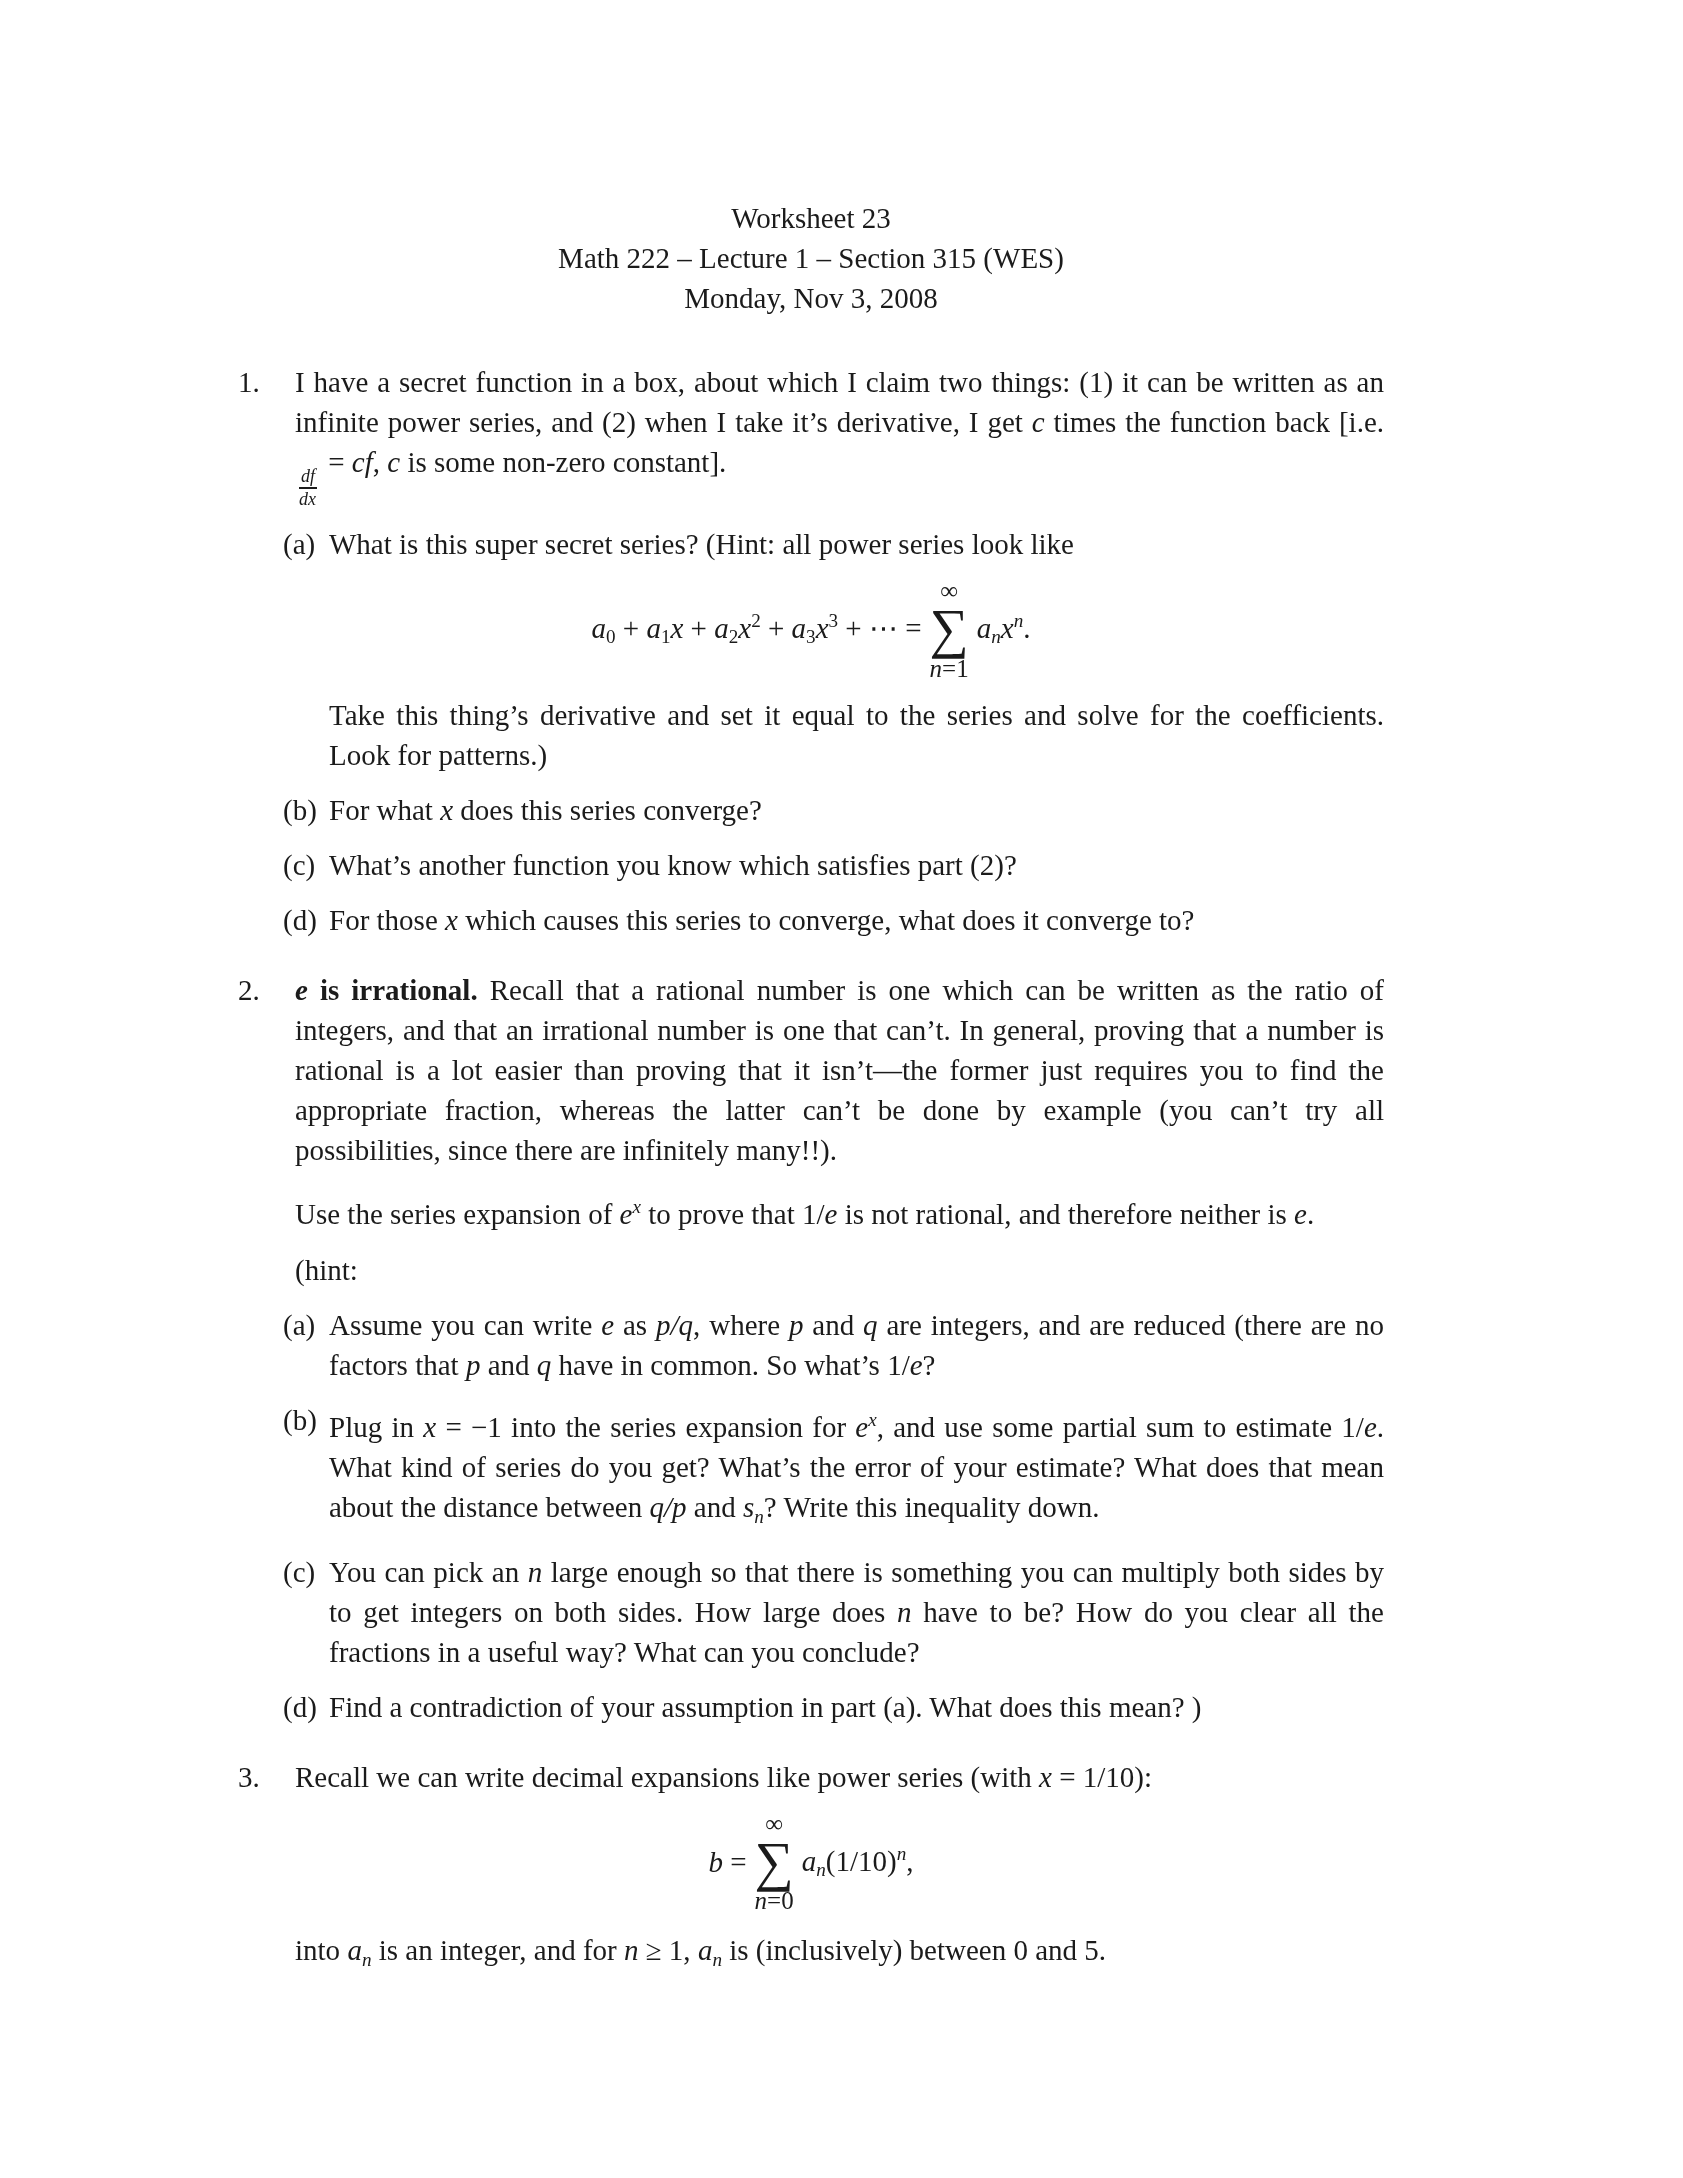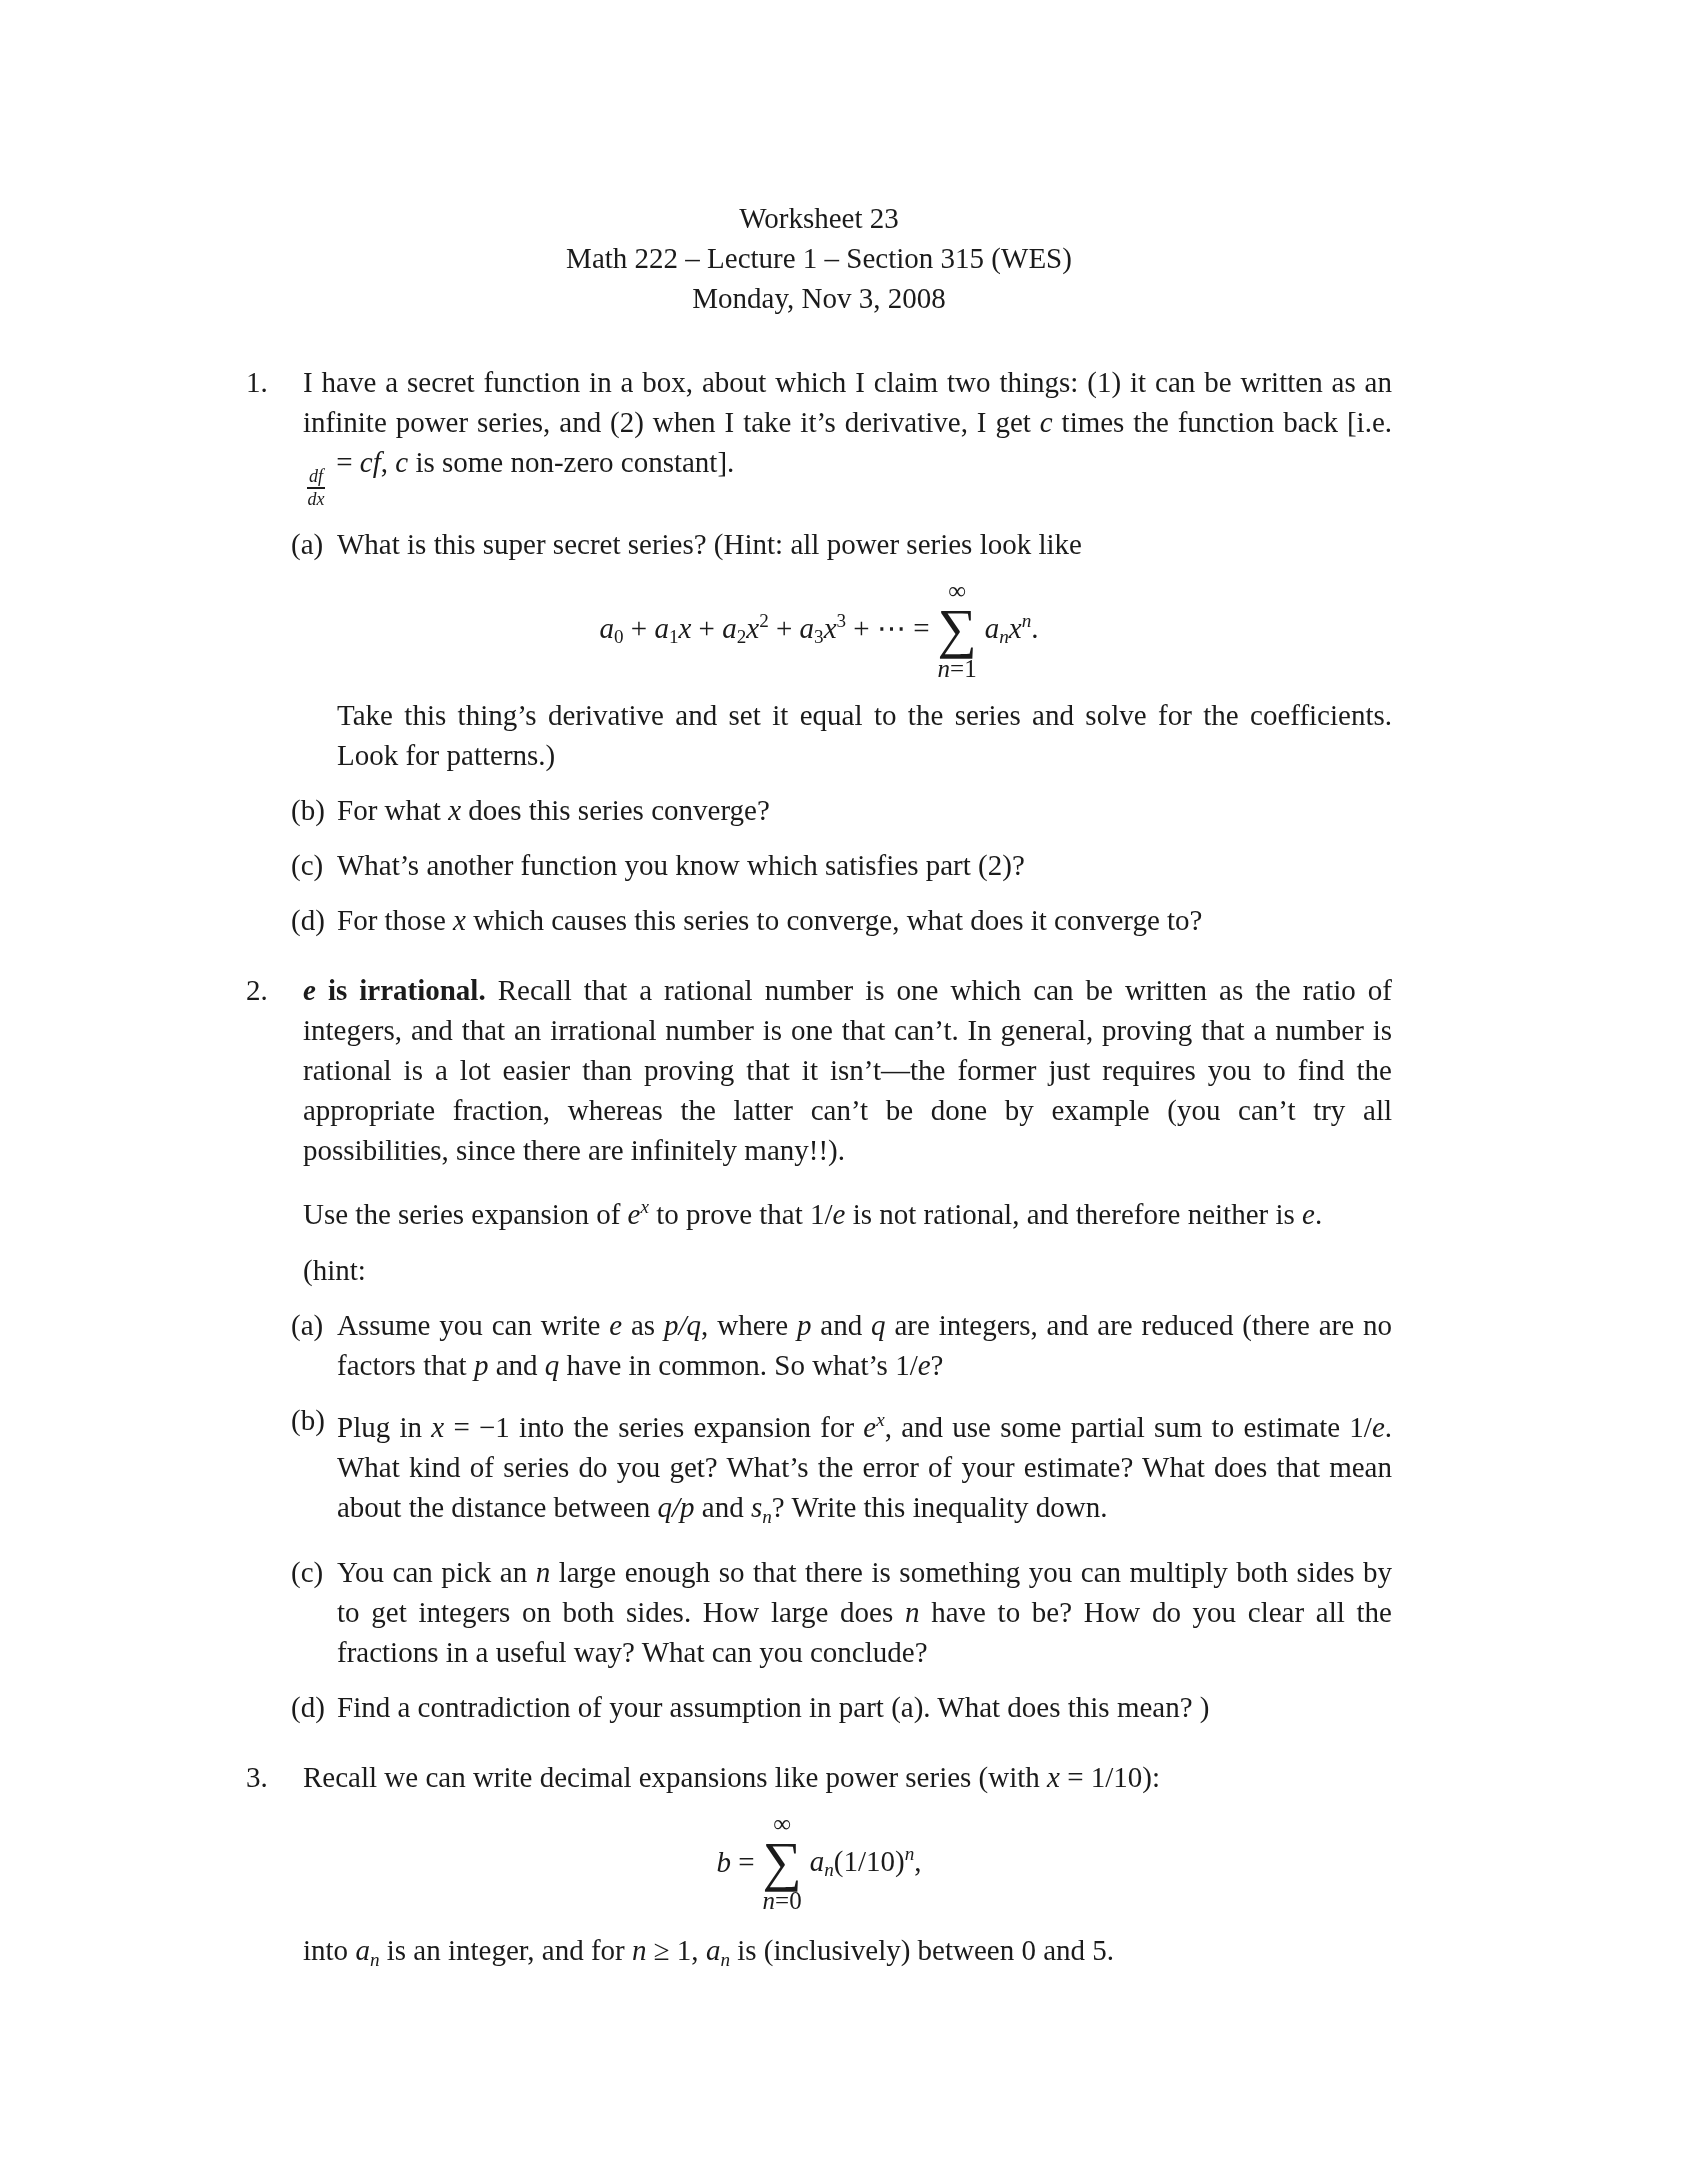--- a/index.html
+++ b/index.html
@@ -5,39 +5,39 @@
   html,body{margin:0;padding:0;background:#ffffff;}
   .page{
     position:relative;
     width:1683px;height:2178px;
     background:#ffffff;
     font-family:"Liberation Serif","DejaVu Serif",serif;
     font-size:29px;
     color:#1b1b1b;
     overflow:hidden;
   }
-  .content{position:absolute;left:246px;top:198px;width:1146px;}
+  .content{position:absolute;left:238px;top:198px;width:1146px;}
   .hdr{text-align:center;line-height:40px;}
   .hdr-title{font-weight:700;}
   .just{text-align:justify;margin:0;line-height:40px;}
   .prob{position:relative;padding-left:57px;}
   .prob-1{margin-top:44px;}
   .prob-2,.prob-3{margin-top:30px;}
   .prob-num{position:absolute;left:0;top:0;line-height:40px;}
   .subitem{position:relative;padding-left:46px;margin-left:-12px;margin-top:15px;}
   .sub-label{position:absolute;left:0;top:0;line-height:40px;}
   .para{margin-top:17px;}
   .eq{display:flex;justify-content:center;align-items:center;margin-top:14px;margin-bottom:14px;line-height:1.2;}
   .eq-1{margin-left:-91px;}
   .eq-2{margin-left:-57px;}
   .sum{display:inline-flex;flex-direction:column;align-items:center;margin:0 8px;line-height:1;}
   .sum-top{font-size:25px;margin-bottom:3px;}
   .sum-sym{font-size:55px;line-height:0.85;}
   .sum-bot{font-size:25px;margin-top:3px;}
-  .frac{display:inline-flex;flex-direction:column;align-items:center;font-size:62%;line-height:1.15;vertical-align:-0.55em;margin:0 4px;font-style:italic;}
+  .frac{display:inline-flex;flex-direction:column;align-items:flex-start;font-size:62%;line-height:1.15;vertical-align:-0.55em;margin:0 4px;font-style:italic;}
   .frac-num{border-bottom:2px solid #1b1b1b;padding:0 2px;}
   .seg-i{font-style:italic;}
   .seg-b{font-weight:700;}
   .seg-bi{font-weight:700;font-style:italic;}
   .seg-sub{font-size:66%;vertical-align:-0.3em;}
   .seg-sup{font-size:66%;vertical-align:0.55em;}
   .seg-isub{font-size:66%;vertical-align:-0.3em;font-style:italic;}
   .seg-isup{font-size:66%;vertical-align:0.55em;font-style:italic;}
 </style>
 </head>

